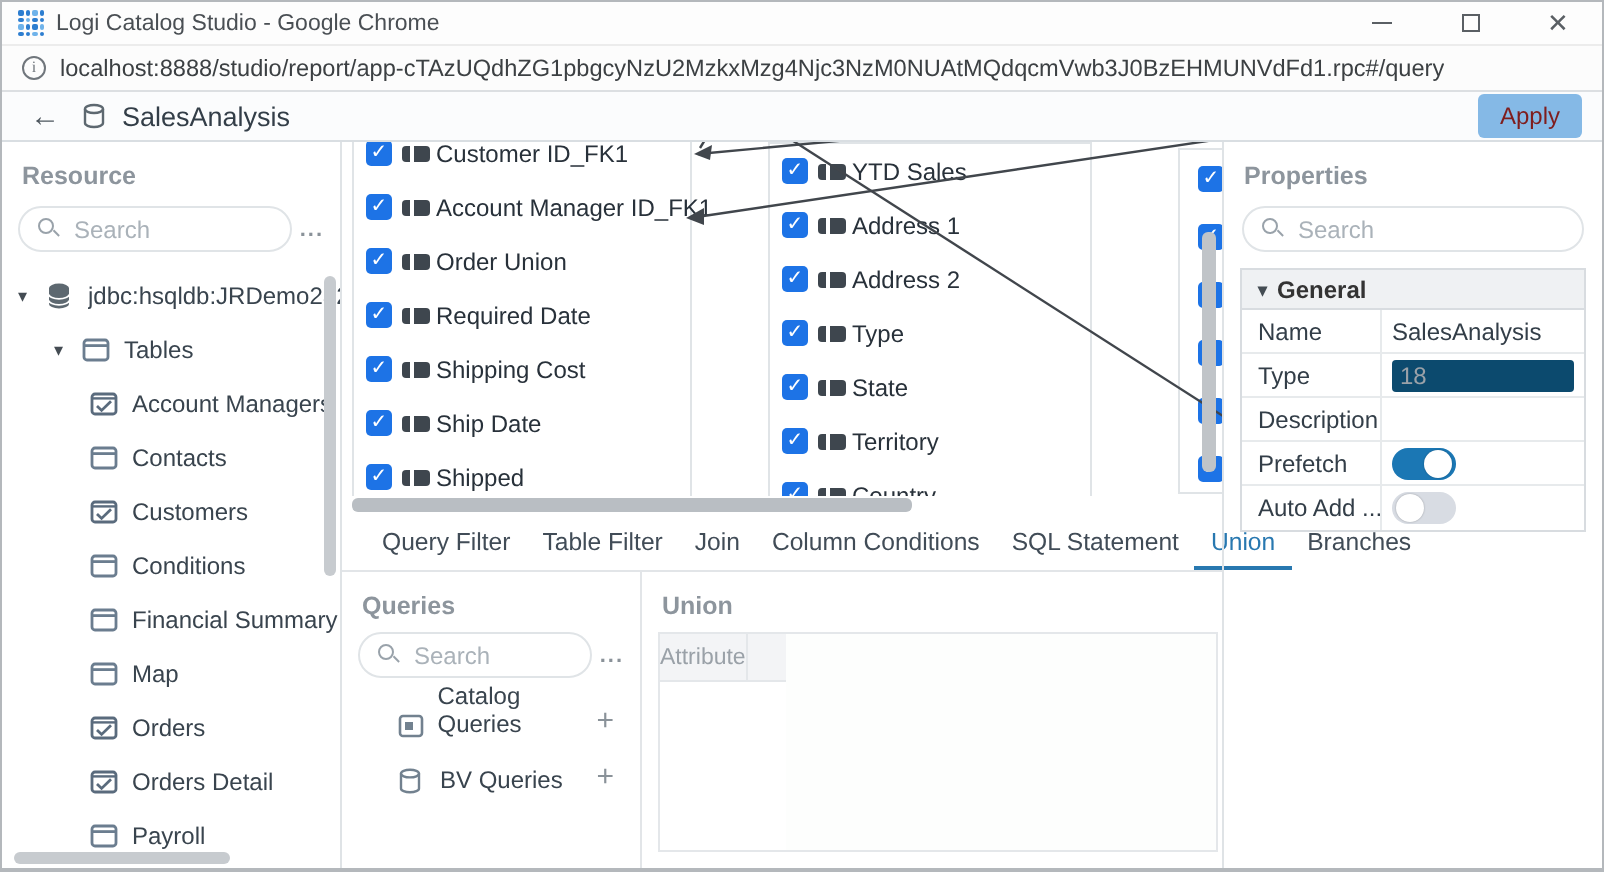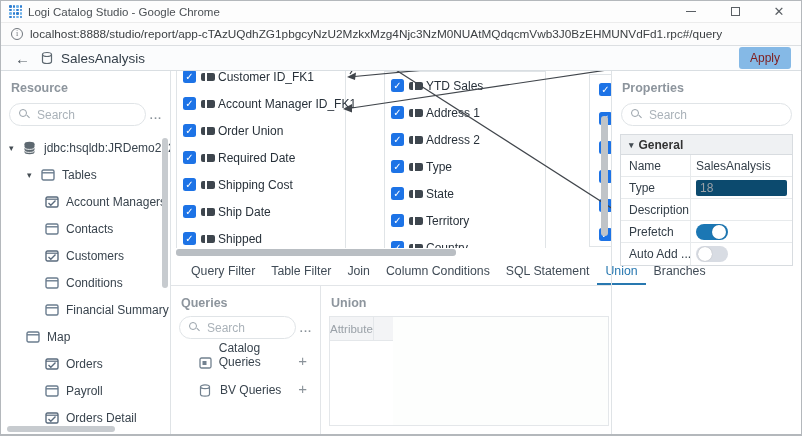--- a/index.html
+++ b/index.html
@@ -283,21 +283,21 @@
 
             <span class="tico">
               <svg width="14" height="12" viewBox="0 0 14 12">
                 <rect x="1" y="1" width="12" height="10" rx="1.5" fill="none" stroke="#6b7d8f" stroke-width="1.4"></rect>
                 <line x1="1" y1="3.8" x2="13" y2="3.8" stroke="#6b7d8f" stroke-width="1.4"></line>
               </svg>
             </span>
             <span class="tree-label">Financial Summary</span>
           </div>
 
-          <div class="tree-row" style="padding-left: 25px;">
+          <div class="tree-row" style="padding-left: 44px;">
 
             <span class="tico">
               <svg width="14" height="12" viewBox="0 0 14 12">
                 <rect x="1" y="1" width="12" height="10" rx="1.5" fill="none" stroke="#6b7d8f" stroke-width="1.4"></rect>
                 <line x1="1" y1="3.8" x2="13" y2="3.8" stroke="#6b7d8f" stroke-width="1.4"></line>
               </svg>
             </span>
             <span class="tree-label">Map</span>
           </div>
 
@@ -310,37 +310,37 @@
                 <path d="M3.5 7 l2.3 2.2 L10.5 4.6" fill="none" stroke="#5a6b7d" stroke-width="1.4"></path>
               </svg>
             </span>
             <span class="tree-label">Orders</span>
           </div>
 
           <div class="tree-row" style="padding-left: 44px;">
 
             <span class="tico">
               <svg width="14" height="12" viewBox="0 0 14 12">
-                <rect x="1" y="1" width="12" height="10" rx="1.5" fill="none" stroke="#6b7d8f" stroke-width="1.4"></rect>
-                <line x1="1" y1="3.8" x2="13" y2="3.8" stroke="#6b7d8f" stroke-width="1.4"></line>
-              </svg>
-            </span>
-            <span class="tree-label">Payroll</span>
-          </div>
-
-          <div class="tree-row" style="padding-left: 44px;">
-
-            <span class="tico">
-              <svg width="14" height="12" viewBox="0 0 14 12">
                 <rect x="1" y="1" width="12" height="10" rx="1.5" fill="none" stroke="#5a6b7d" stroke-width="1.4"></rect>
                 <line x1="1" y1="3.2" x2="13" y2="3.2" stroke="#5a6b7d" stroke-width="1.2"></line>
                 <path d="M3.5 7 l2.3 2.2 L10.5 4.6" fill="none" stroke="#5a6b7d" stroke-width="1.4"></path>
               </svg>
             </span>
             <span class="tree-label">Orders Detail</span>
+          </div>
+
+          <div class="tree-row" style="padding-left: 44px;">
+
+            <span class="tico">
+              <svg width="14" height="12" viewBox="0 0 14 12">
+                <rect x="1" y="1" width="12" height="10" rx="1.5" fill="none" stroke="#6b7d8f" stroke-width="1.4"></rect>
+                <line x1="1" y1="3.8" x2="13" y2="3.8" stroke="#6b7d8f" stroke-width="1.4"></line>
+              </svg>
+            </span>
+            <span class="tree-label">Payroll</span>
           </div>
 
           <div class="tree-row" style="padding-left: 44px;">
             
             
             
           </div>
 
       </div>
       <div class="vthumb" style="right:2px; top:67px; width:6px; height:150px;"></div>

